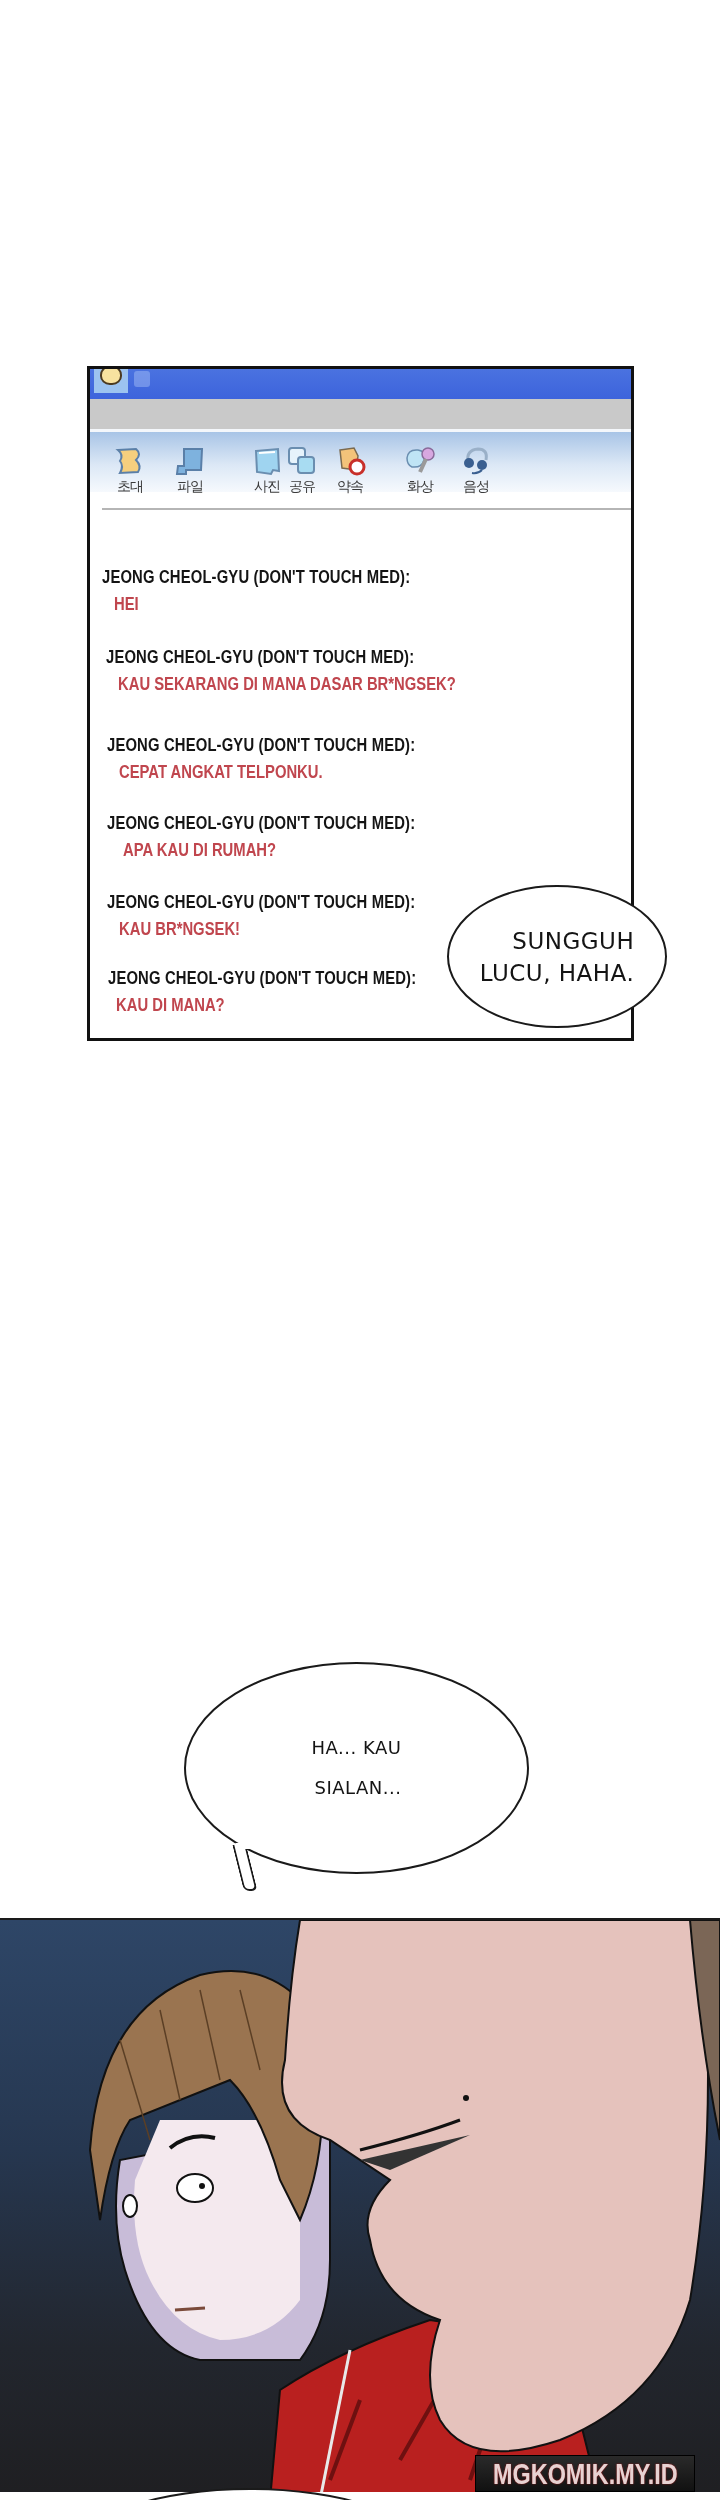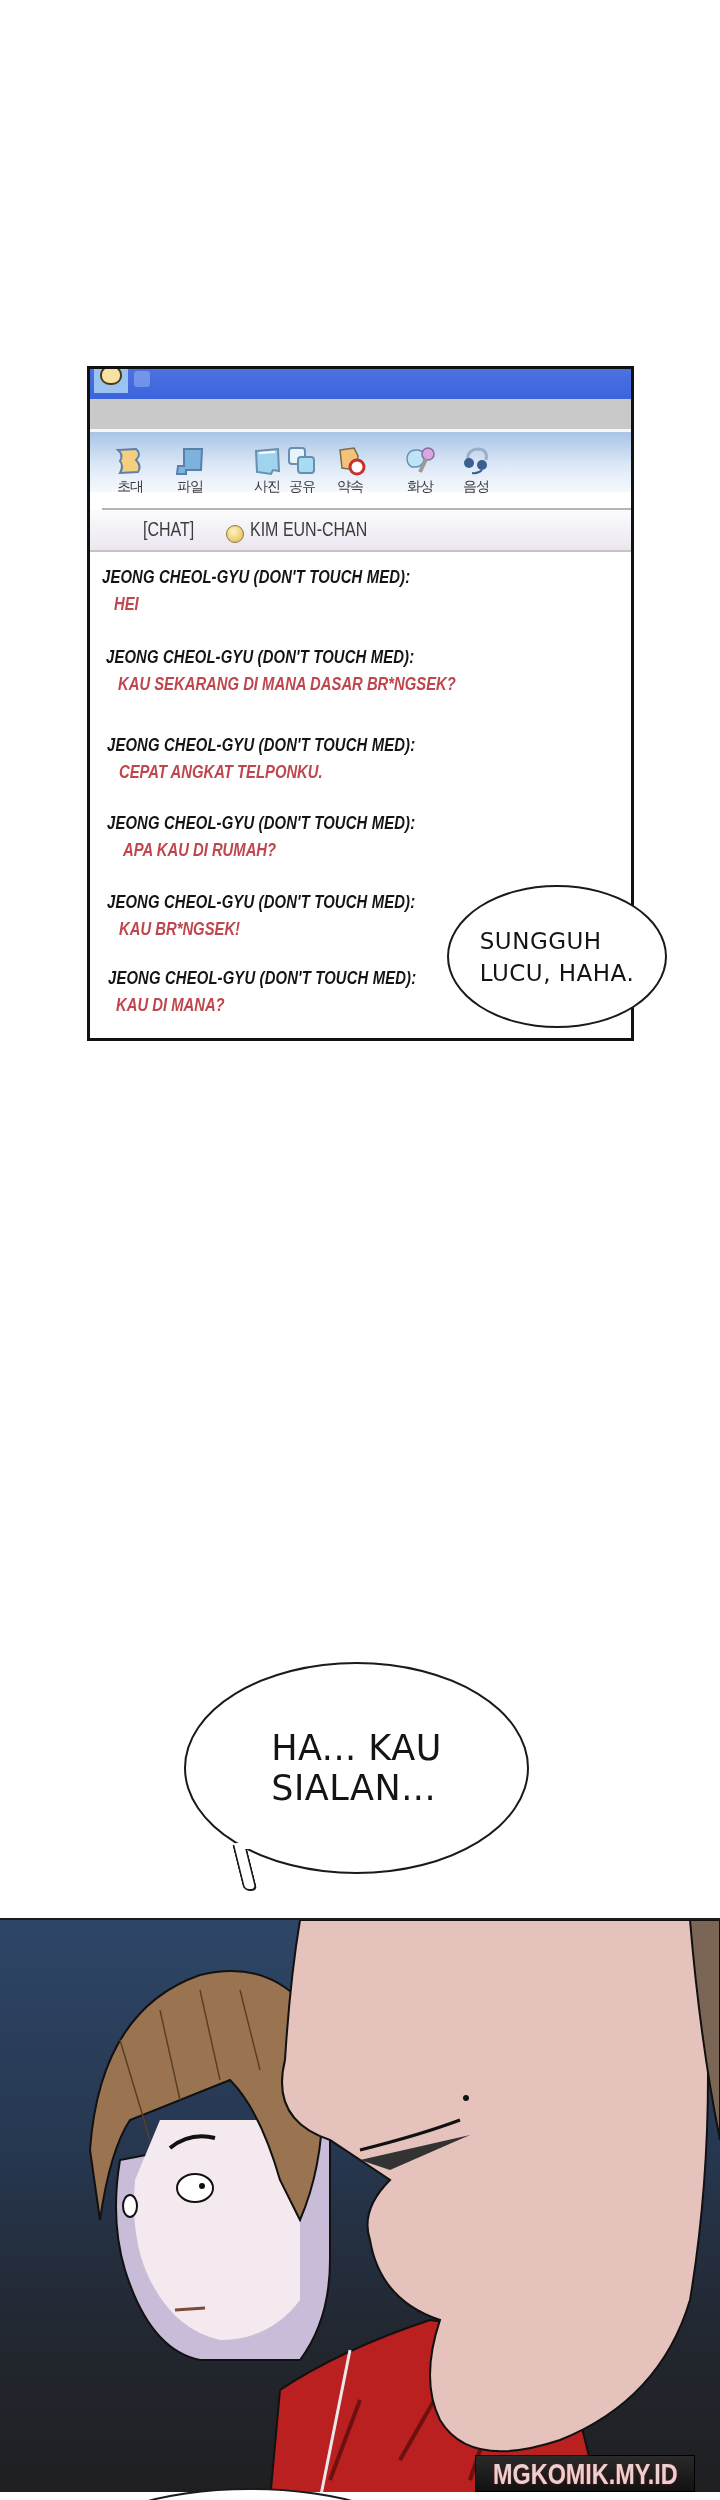--- a/index.html
+++ b/index.html
@@ -60,41 +60,41 @@
     position: absolute; left: 136px; top: 15px; width: 18px; height: 18px;
     border-radius: 50%; background: radial-gradient(circle at 40% 35%, #fff3c0, #e0b84a);
     border: 1px solid #8a7a40;
   }
   .chat-user-name {
     position: absolute; left: 160px; top: 8px; font-family: "Liberation Sans", sans-serif;
     font-size: 20px; color: #3d3d3d; transform: scaleX(0.8); transform-origin: left; white-space: nowrap;
   }
 
   .messages { position: absolute; left: 0; top: 185px; right: 0; bottom: 0; }
-  .msg { position: absolute; white-space: nowrap; font-style: italic; }
+  .msg { position: absolute; white-space: nowrap; }
   .msg .sender {
     display: block; font-family: "Liberation Sans", sans-serif; font-weight: bold;
     font-size: 19px; color: #141414; transform: scaleX(0.78); transform-origin: left;
     letter-spacing: 0.2px;
   }
   .msg .text {
     display: block; margin-top: 5px; margin-left: 12px; font-family: "Liberation Sans", sans-serif;
     font-weight: bold; font-size: 19px; color: #c0464e; transform: scaleX(0.78); transform-origin: left;
   }
 
   
   .bubble {
     position: absolute; background: #fff; border: 2px solid #1a1a1a; border-radius: 50%;
-    display: flex; align-items: center; justify-content: center; text-align: left;
+    display: flex; align-items: center; justify-content: center; text-align: right;
     font-family: "DejaVu Sans", sans-serif; color: #141414;
   }
   .bubble-text { font-size: 23px; line-height: 32px; white-space: pre-line; letter-spacing: 0.5px; }
   .bubble-1 { left: 447px; top: 885px; width: 220px; height: 143px; }
   .bubble-2 { left: 184px; top: 1662px; width: 345px; height: 212px; }
-  .bubble-2 .bubble-text { font-size: 35px; line-height: 40px; }
+  .bubble-2 .bubble-text { font-size: 18px; line-height: 40px; }
   .tail {
     position: absolute; left: 238px; top: 1845px; width: 14px; height: 46px;
     border-left: 2px solid #1a1a1a; border-right: 2px solid #1a1a1a; background: #fff;
     transform: skewX(14deg); border-bottom: 2px solid #1a1a1a; border-radius: 0 0 6px 6px;
   }
   .tail-cover { position: absolute; left: 236px; top: 1843px; width: 20px; height: 6px; background: #fff; transform: skewX(14deg); }
 
   
   .panel {
     position: absolute; left: 0; top: 1918px; width: 720px; height: 574px; overflow: hidden;
@@ -194,25 +194,20 @@
             <circle cx="9" cy="17" r="5" fill="#3a5f90"></circle>
             <circle cx="22" cy="19" r="5" fill="#3a5f90"></circle>
             <path d="M22 24 Q18 28 12 27" stroke="#3a5f90" stroke-width="2" fill="none"></path>
           </svg>
       </div>
       <span class="lbl">음성</span>
     </div>
   </div>
   <div class="toolbar-divider"></div>
 
-  <div class="chatbar">
-    <span class="chat-label">[CHAT]</span>
-    <span class="chat-user-icon"></span>
-    <span class="chat-user-name">KIM EUN-CHAN</span>
-  </div>
 
   <div class="messages">
     <div class="msg" style="left:12px; top:12px;">
       <span class="sender">JEONG CHEOL-GYU (DON'T TOUCH MED):</span>
       <span class="text">HEI</span>
     </div>
     <div class="msg" style="left:16px; top:92px;">
       <span class="sender">JEONG CHEOL-GYU (DON'T TOUCH MED):</span>
       <span class="text">KAU SEKARANG DI MANA DASAR BR*NGSEK?</span>
     </div>

